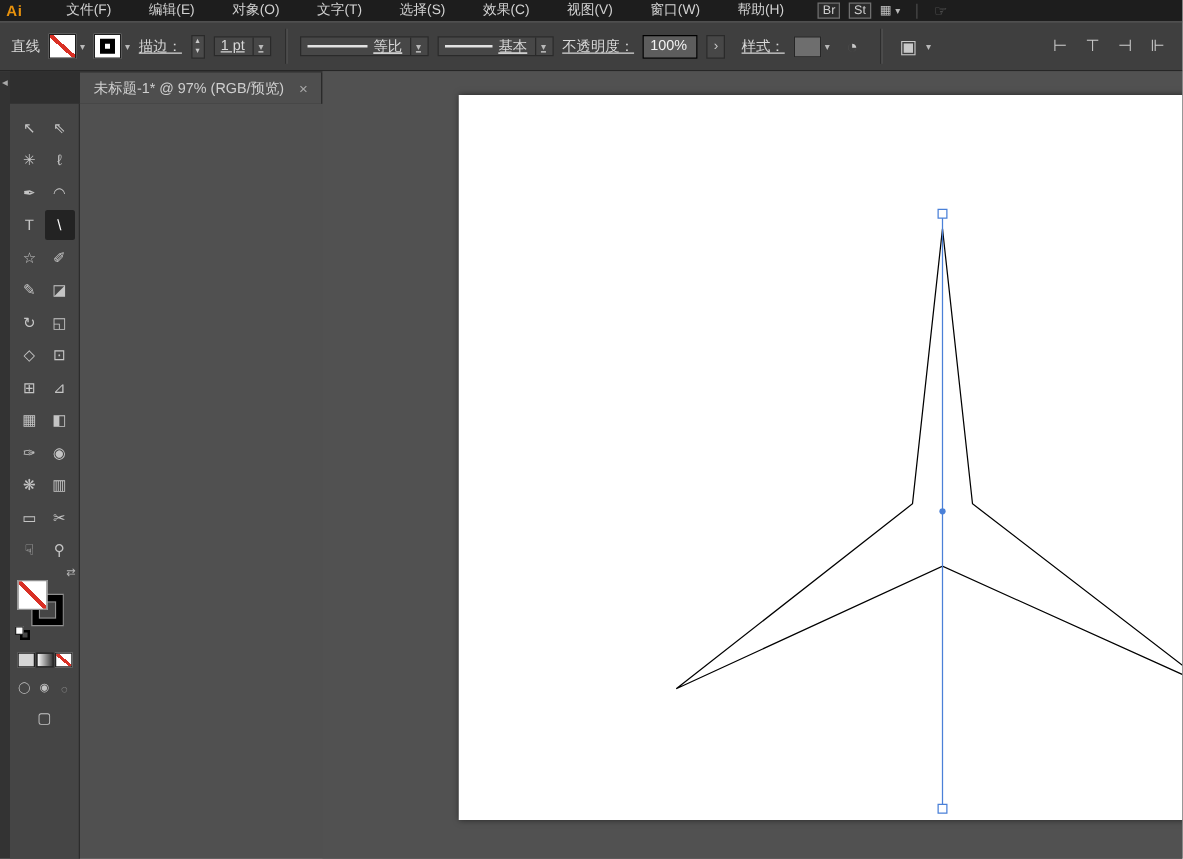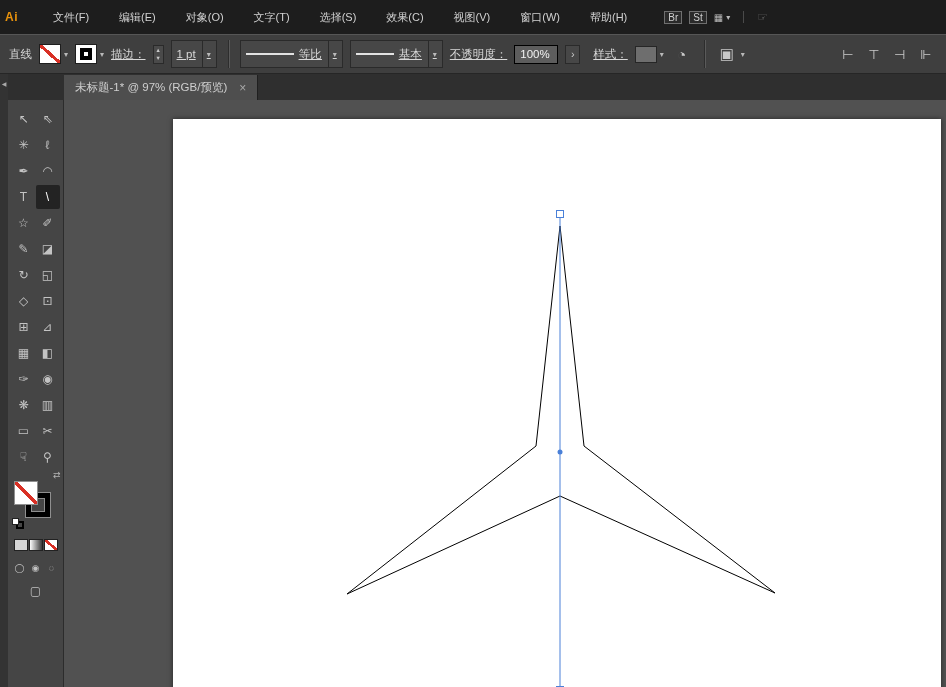--- a/index.html
+++ b/index.html
@@ -1,41 +1,41 @@
 <!DOCTYPE html>
 <html><head>
 <meta charset="utf-8">
 <style>
   * { box-sizing: border-box; margin: 0; padding: 0; }
   html,body { width:946px; height:687px; overflow:hidden; }
   body { font-family:"Liberation Sans","DejaVu Sans",sans-serif; background:#505050; color:#d6d6d6; }
   #app { position:relative; width:946px; height:687px; overflow:hidden; background:#505050; }
 
   
-  .menubar { height:34px; background:#1d1d1d; display:flex; align-items:center; padding-left:5px; font-size:11px; color:#d2d2d2; }
+  .menubar { height:17px; background:#1d1d1d; display:flex; align-items:center; padding-left:5px; font-size:11px; color:#d2d2d2; }
   .logo { color:#e8920c; font-weight:bold; font-size:12px; margin-right:12px; letter-spacing:.5px; }
   .menu-item { padding:0 7px; height:17px; line-height:17px; white-space:nowrap; cursor:default;margin-left:16px; }
-  .mb-right { margin-left:30px; display:flex; align-items:center; gap:7px; }
+  .mb-right { margin-left:20px; display:flex; align-items:center; gap:7px; }
   .mb-box { border:1px solid #6f6f6f; background:#2a2a2a; color:#cfcfcf; font-size:10px; height:13px; line-height:12px; padding:0 3px; }
   .mb-ws { display:flex; align-items:center; gap:3px; color:#bdbdbd; font-size:10px; }
   .mb-sep { width:1px; height:12px; background:#4a4a4a; margin:0 6px; }
   .mb-hand { color:#6f6f6f; font-size:12px; }
 
   
   .control-bar { height:40px; background:#3f3f3f; border-top:1px solid #565656; border-bottom:1px solid #262626;
                  display:flex; align-items:center; padding:4px 9px; gap:7px; font-size:11.5px; color:#d8d8d8; white-space:nowrap; }
   .u { text-decoration:underline; }
   .cb-group { display:flex; align-items:center; gap:3px; }
   .cb-swatch { width:22px; height:20px; background:#fff; border:1px solid #1e1e1e; position:relative; display:inline-block; }
   .cb-swatch.none { background-image:linear-gradient(to top right, transparent 44%, #d93025 44%, #d93025 56%, transparent 56%); }
   .stroke-inner { position:absolute; left:4px; top:3px; right:4px; bottom:3px; border:4px solid #000; }
   .dd-arrow { font-size:8px; color:#b9b9b9; }
   .stepper { width:11px; height:19px; border:1px solid #2a2a2a; background:#4a4a4a; display:flex; flex-direction:column; }
   .stepper span { flex:1; font-size:6.5px; line-height:8px; text-align:center; color:#c9c9c9; }
-  .combo { display:flex; align-items:center; gap:5px; border:1px solid #2a2a2a; background:#474747; height:28px; padding:0 5px;text-decoration:underline; }
+  .combo { display:flex; align-items:center; gap:5px; border:1px solid #2a2a2a; background:#474747; height:16px; padding:0 5px;text-decoration:underline; }
   .combo .caret-box { border-left:1px solid #2a2a2a; padding-left:4px; margin-left:1px; height:100%; display:flex; align-items:center; }
   .line-sample { width:48px; height:2px; background:#e2e2e2; }
   .line-sample.short { width:38px; }
   .field { border:1px solid #000000; background:#5d5d5d; color:#f2f2f2; height:19px; line-height:17px; padding:0 5px; min-width:44px; }
   .chev-btn { border:1px solid #2a2a2a; background:#474747; width:15px; height:19px; text-align:center; line-height:17px; color:#c9c9c9; font-size:11px; }
   .style-swatch { width:22px; height:17px; background:#6e6e6e; border:1px solid #262626; }
   .icon-btn { width:22px; height:22px; display:flex; align-items:center; justify-content:center; color:#c9c9c9; font-size:15px; }
   .cb-sep { width:1px; height:28px; background:#2d2d2d; box-shadow:1px 0 0 #5a5a5a; margin:0 4px; }
   .cb-right { margin-left:auto; display:flex; align-items:center; gap:4px; }
   .cb-right .icon-btn { font-size:13px; }
@@ -66,21 +66,21 @@
   .mode-btn { width:14px; height:12px; border:1px solid #222; background:#d6d6d6; }
   .mode-btn.gradient { background:linear-gradient(to right, #fdfdfd, #3a3a3a); }
   .mode-btn.none { background:#fff; background-image:linear-gradient(to top right, transparent 42%, #d93025 42%, #d93025 58%, transparent 58%); }
 
   .draw-modes { display:flex; justify-content:center; gap:3px; margin-top:10px; }
   .draw-btn { width:13px; height:13px; display:flex; align-items:center; justify-content:center; color:#c2c2c2; font-size:9px; }
 
   .screen-mode { margin:10px auto 0; width:22px; text-align:center; color:#c2c2c2; font-size:12px; }
 
   
-  .canvas-col { flex:1; min-width:0; display:flex; flex-direction:column; }
+  .canvas-col { flex:1; min-width:0; display:flex; flex-direction:row; }
   .tabstrip { height:26px; background:#2f2f2f; display:flex; align-items:flex-end; }
   .doc-tab { height:25px; background:#4e4e4e; color:#cfcfcf; display:flex; align-items:center; gap:12px;
              padding:0 11px; font-size:11.5px; border-right:1px solid #1f1f1f; }
   .tab-close { color:#a8a8a8; font-size:12px; cursor:default; }
   .canvas-area { flex:1; position:relative; background:#515151; overflow:hidden; }
   .artboard { position:absolute; left:109px; top:19px; width:768px; height:580px; background:#ffffff;
               box-shadow:0 0 5px rgba(0,0,0,.55); }
   .artboard svg { display:block; }
 </style>
 </head>

